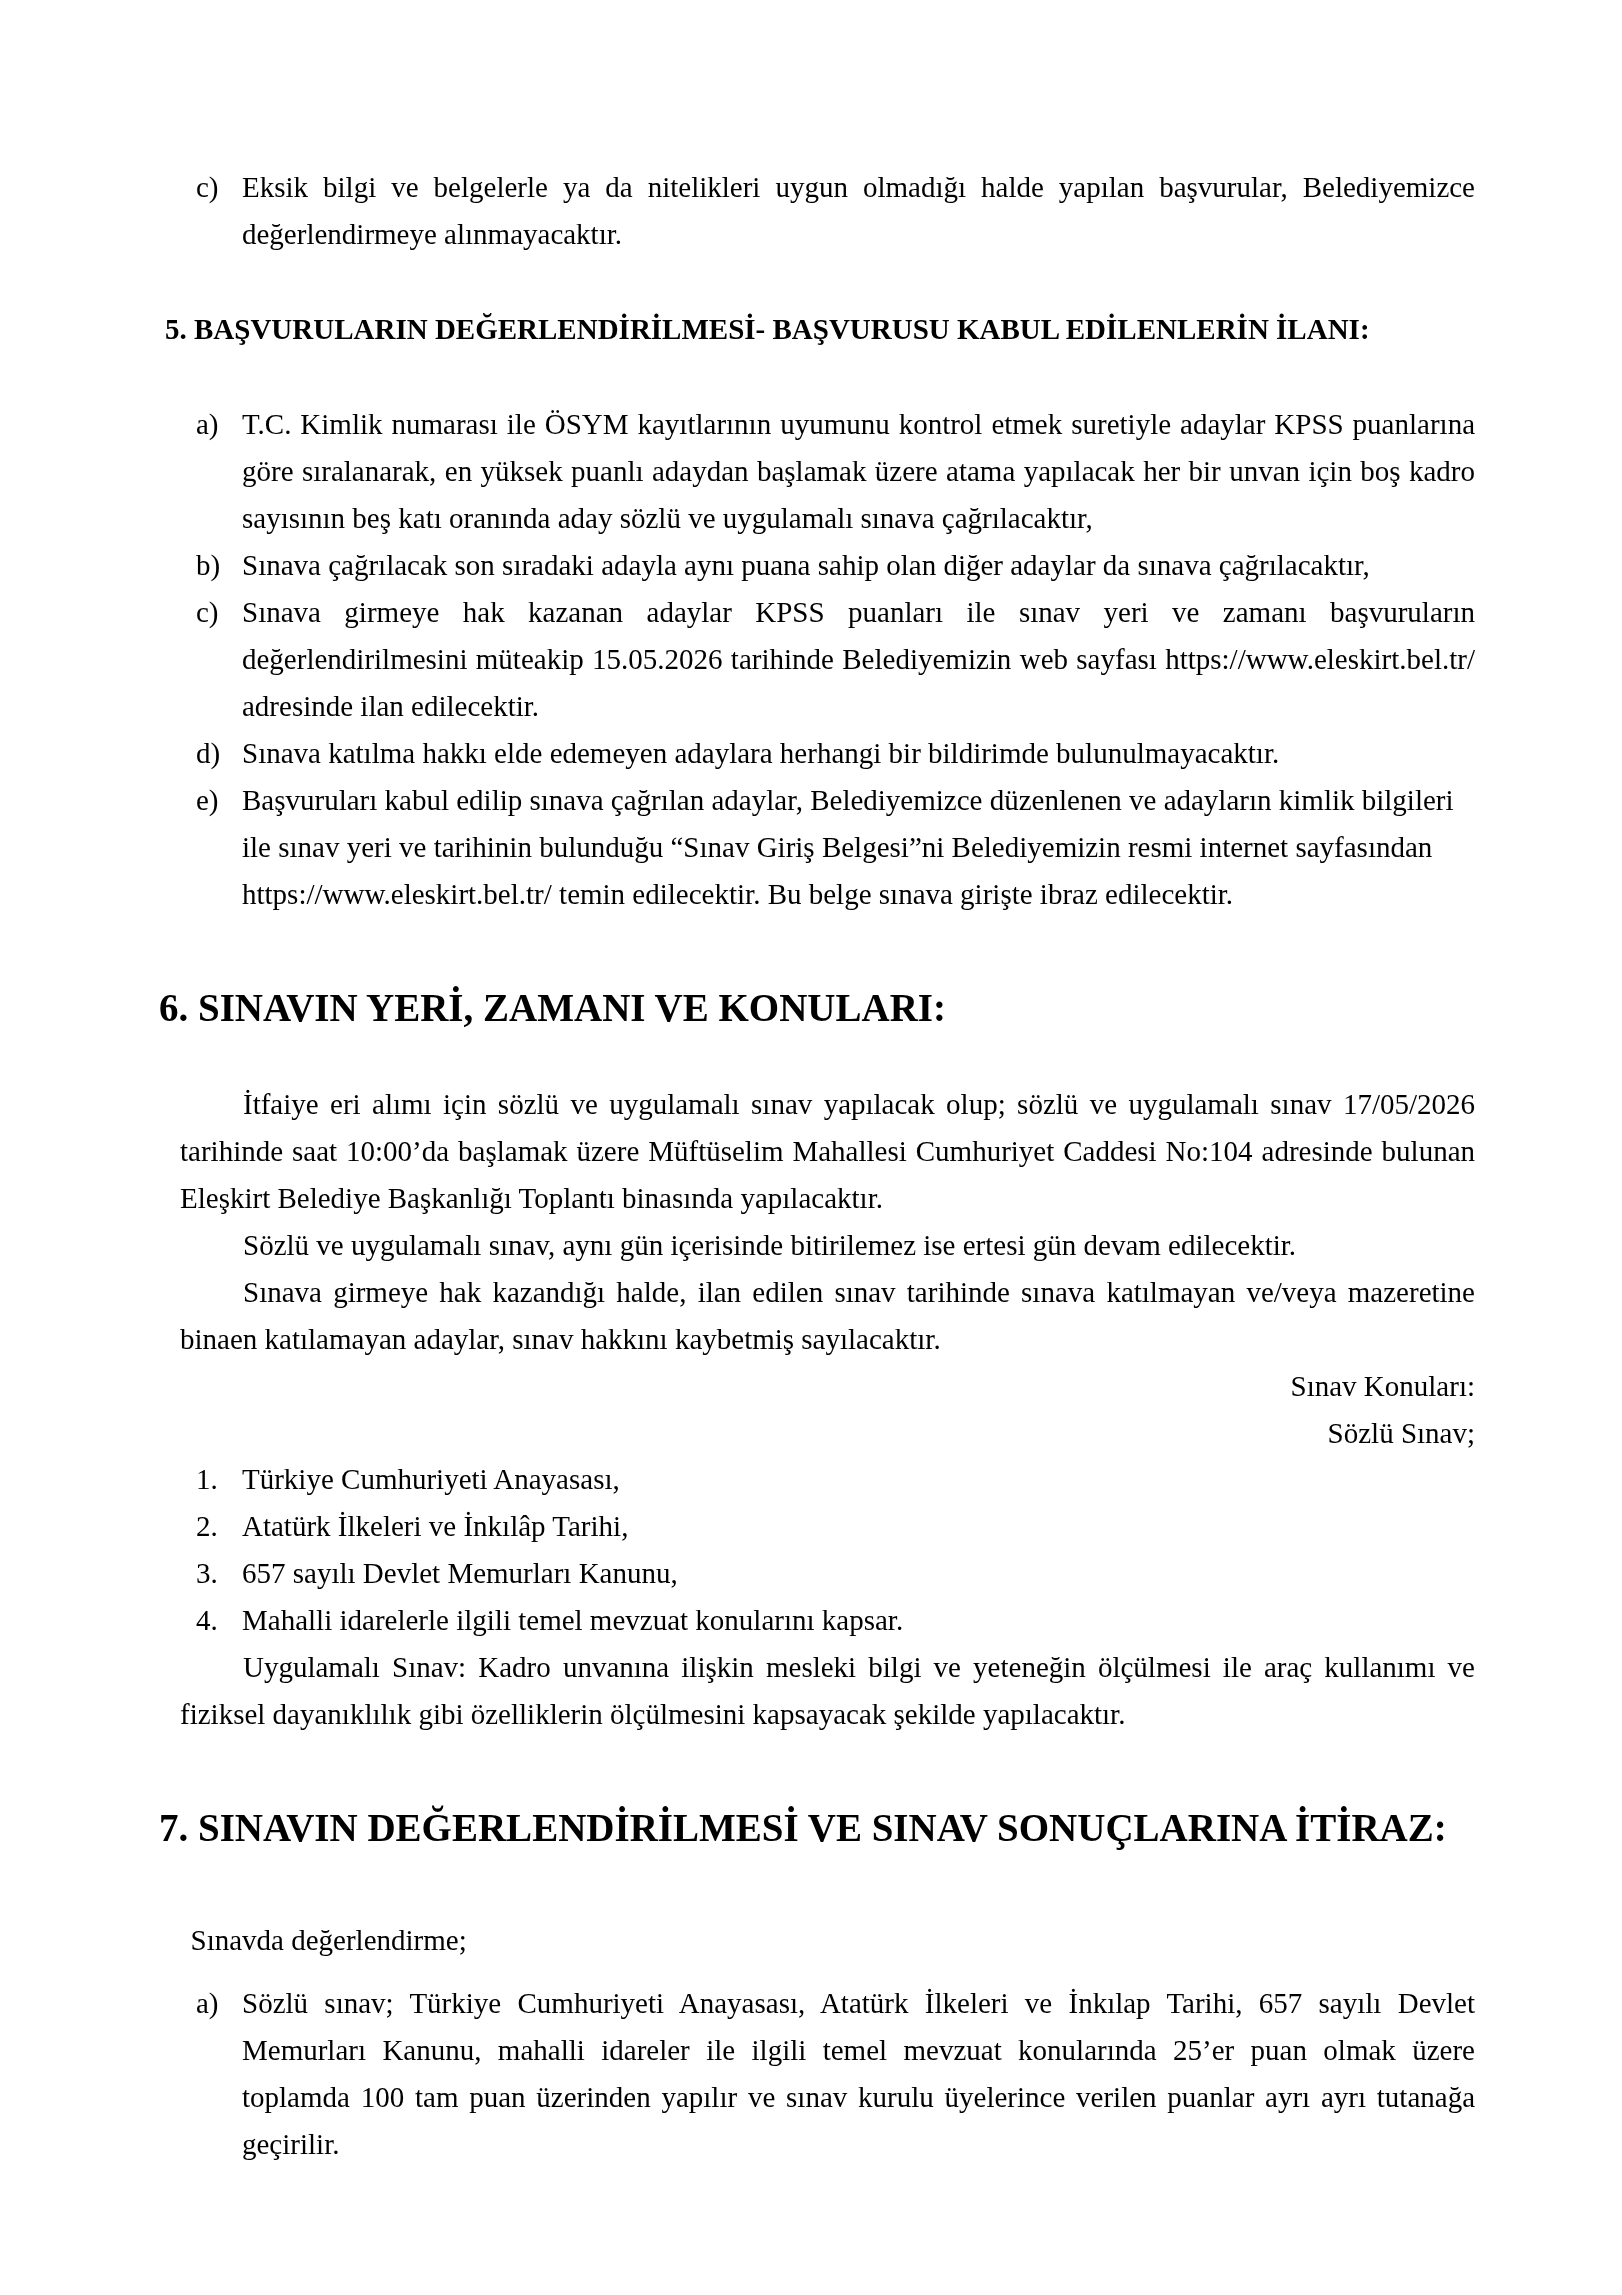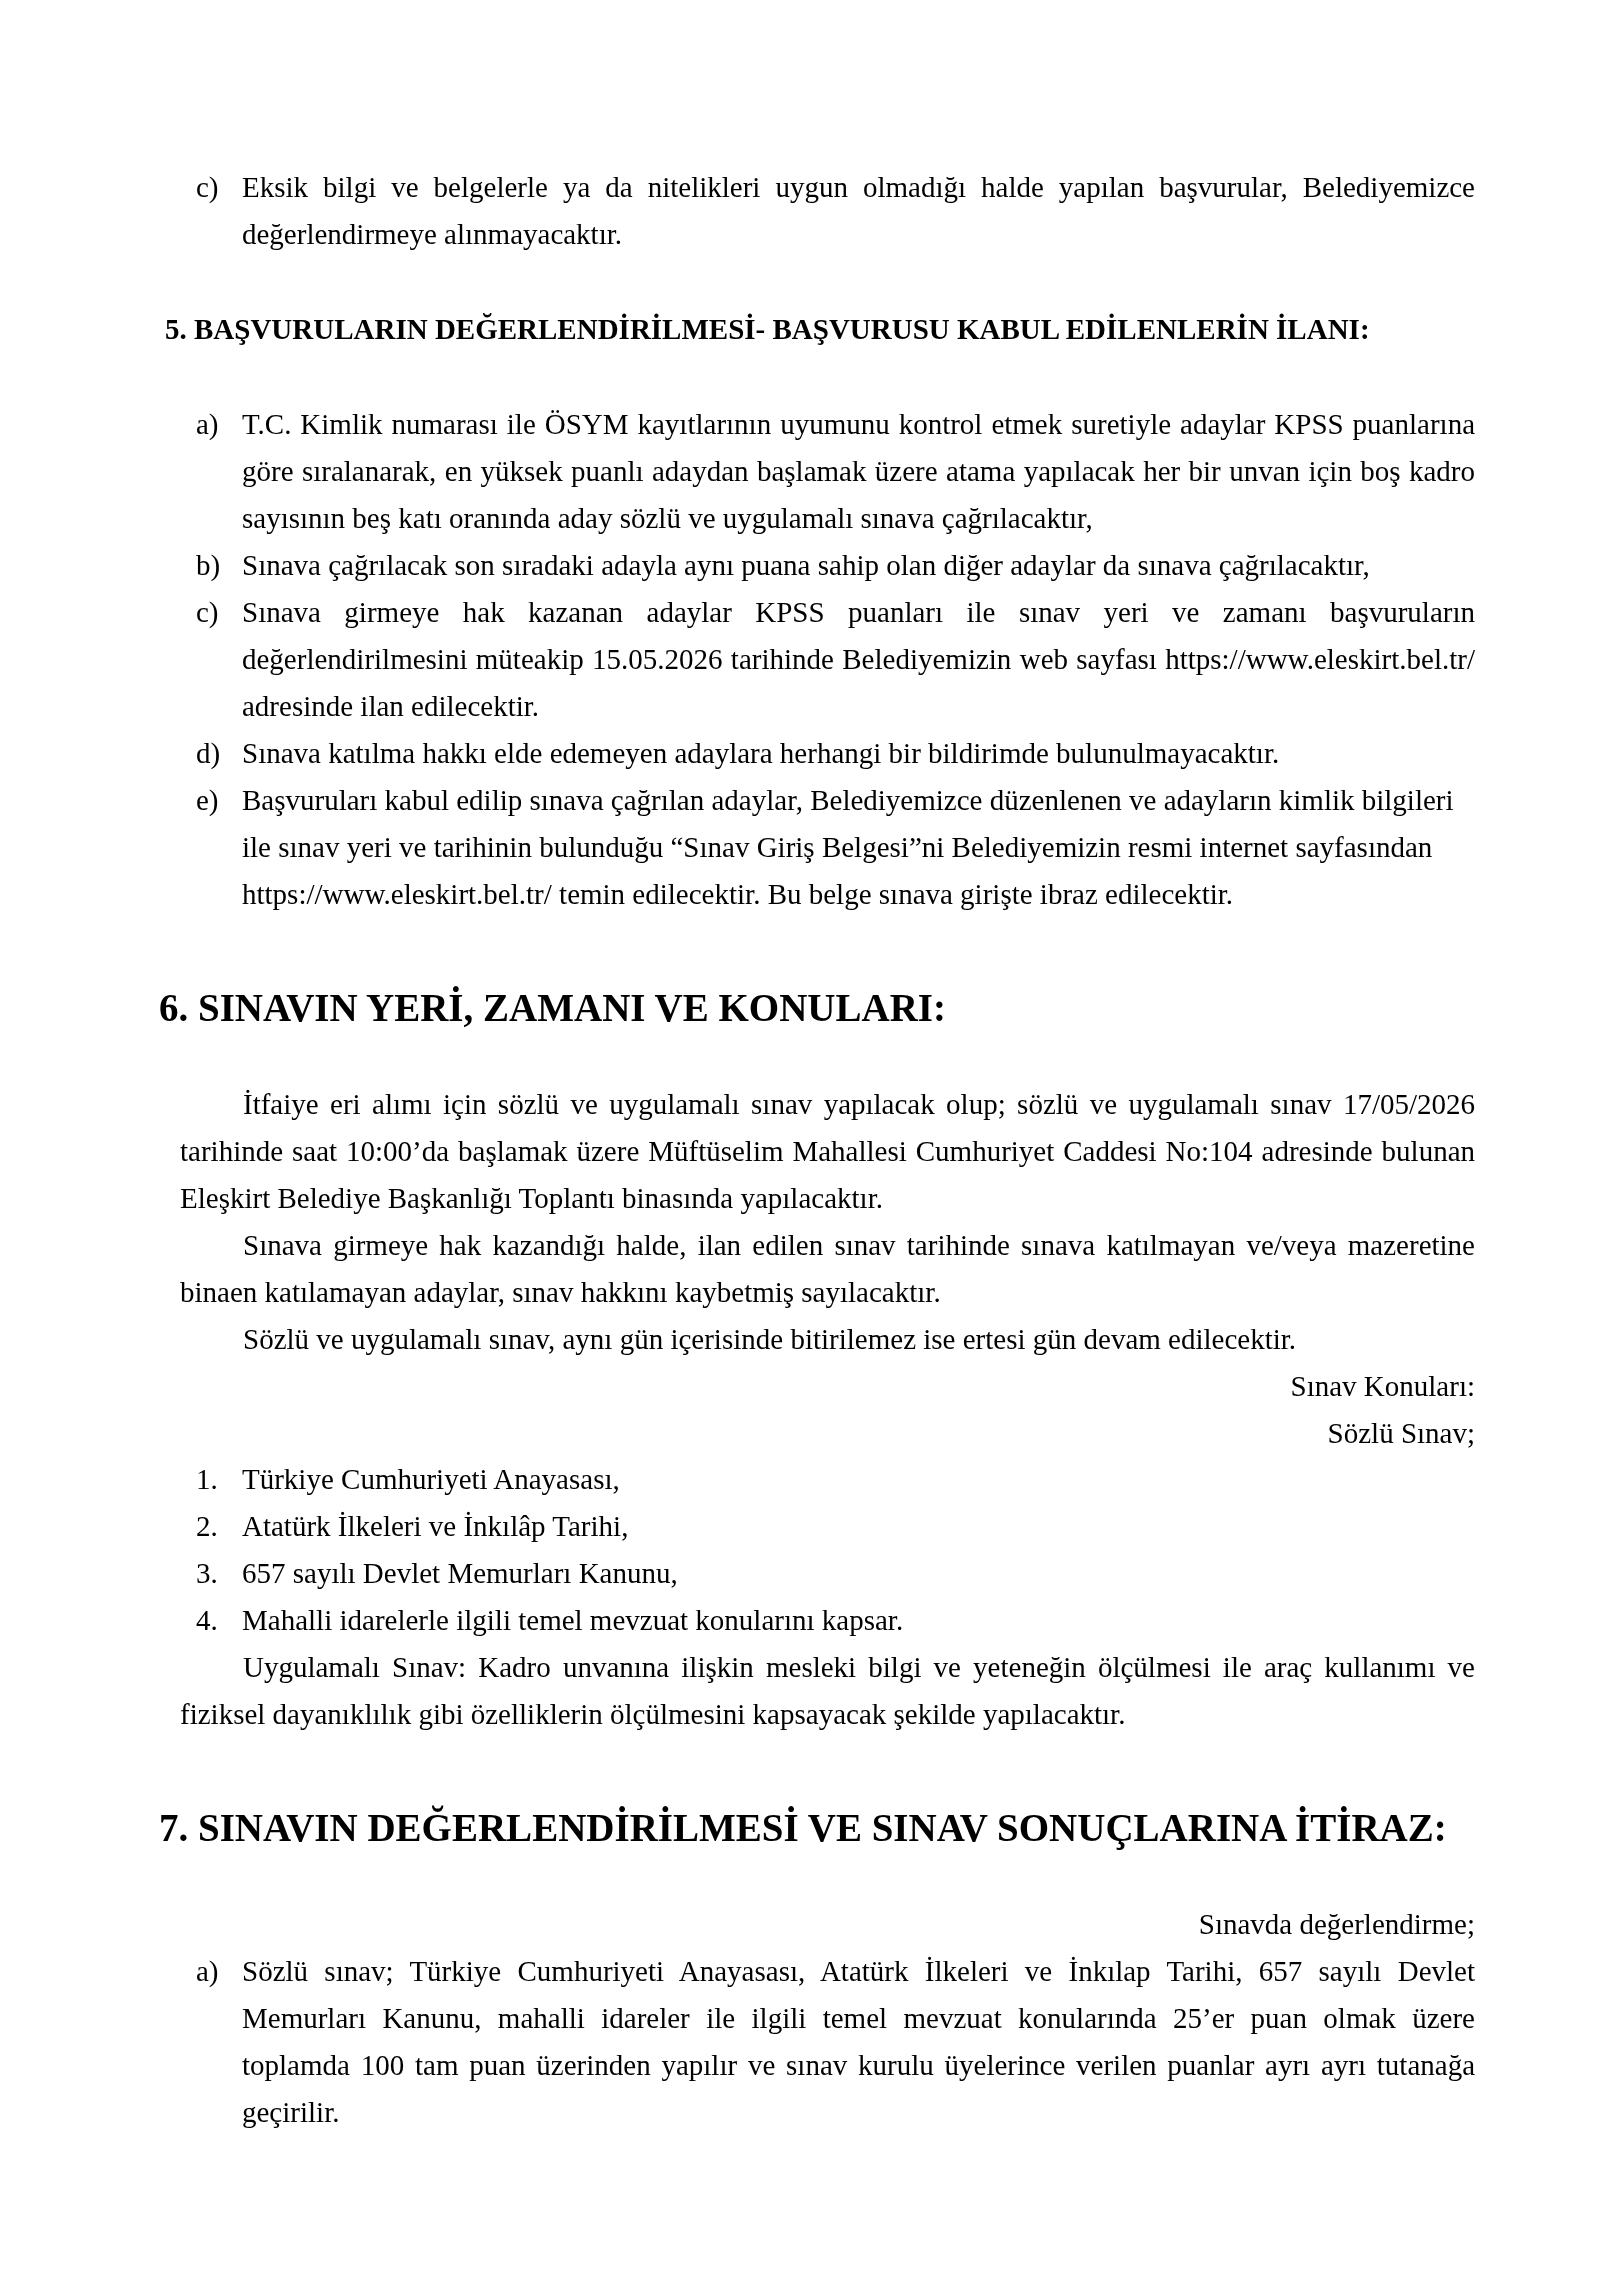--- a/index.html
+++ b/index.html
@@ -89,23 +89,23 @@
     left: 49px;
   }
 
   
   .line-indent {
     margin: 0;
     text-indent: 63px;
     text-align: right;
   }
   .line-indent-small {
-    margin: 0;
+    margin: 16px;
     padding-left: 27.5px;
-    text-align: right;
+    text-align: left;
   }
 </style>
 </head>
 <body>
 
 <div class="page">
   <div class="doc">
 
     <div class="list">
       <div class="list-item">
@@ -143,22 +143,22 @@
       </div>
     </div>
 
     <div class="spacer-lg"></div>
 
     <div class="heading-plain">6. SINAVIN YERİ, ZAMANI VE KONULARI:</div>
 
     <div class="spacer-md"></div>
 
     <p class="para para-indent">İtfaiye eri alımı için sözlü ve uygulamalı sınav yapılacak olup; sözlü ve uygulamalı sınav 17/05/2026 tarihinde saat 10:00’da başlamak üzere Müftüselim Mahallesi Cumhuriyet Caddesi No:104 adresinde bulunan Eleşkirt Belediye Başkanlığı Toplantı binasında yapılacaktır.</p>
+    <p class="para para-indent">Sözlü ve uygulamalı sınav, aynı gün içerisinde bitirilemez ise ertesi gün devam edilecektir.</p>
     <p class="para para-indent">Sınava girmeye hak kazandığı halde, ilan edilen sınav tarihinde sınava katılmayan ve/veya mazeretine binaen katılamayan adaylar, sınav hakkını kaybetmiş sayılacaktır.</p>
-    <p class="para para-indent">Sözlü ve uygulamalı sınav, aynı gün içerisinde bitirilemez ise ertesi gün devam edilecektir.</p>
 
     <div class="line-indent">Sınav Konuları:</div>
     <div class="line-indent">Sözlü Sınav;</div>
 
     <div class="list numlist">
       <div class="list-item no-justify">
         <span class="marker">1.</span>
         <span>Türkiye Cumhuriyeti Anayasası,</span>
       </div>
       <div class="list-item no-justify">

